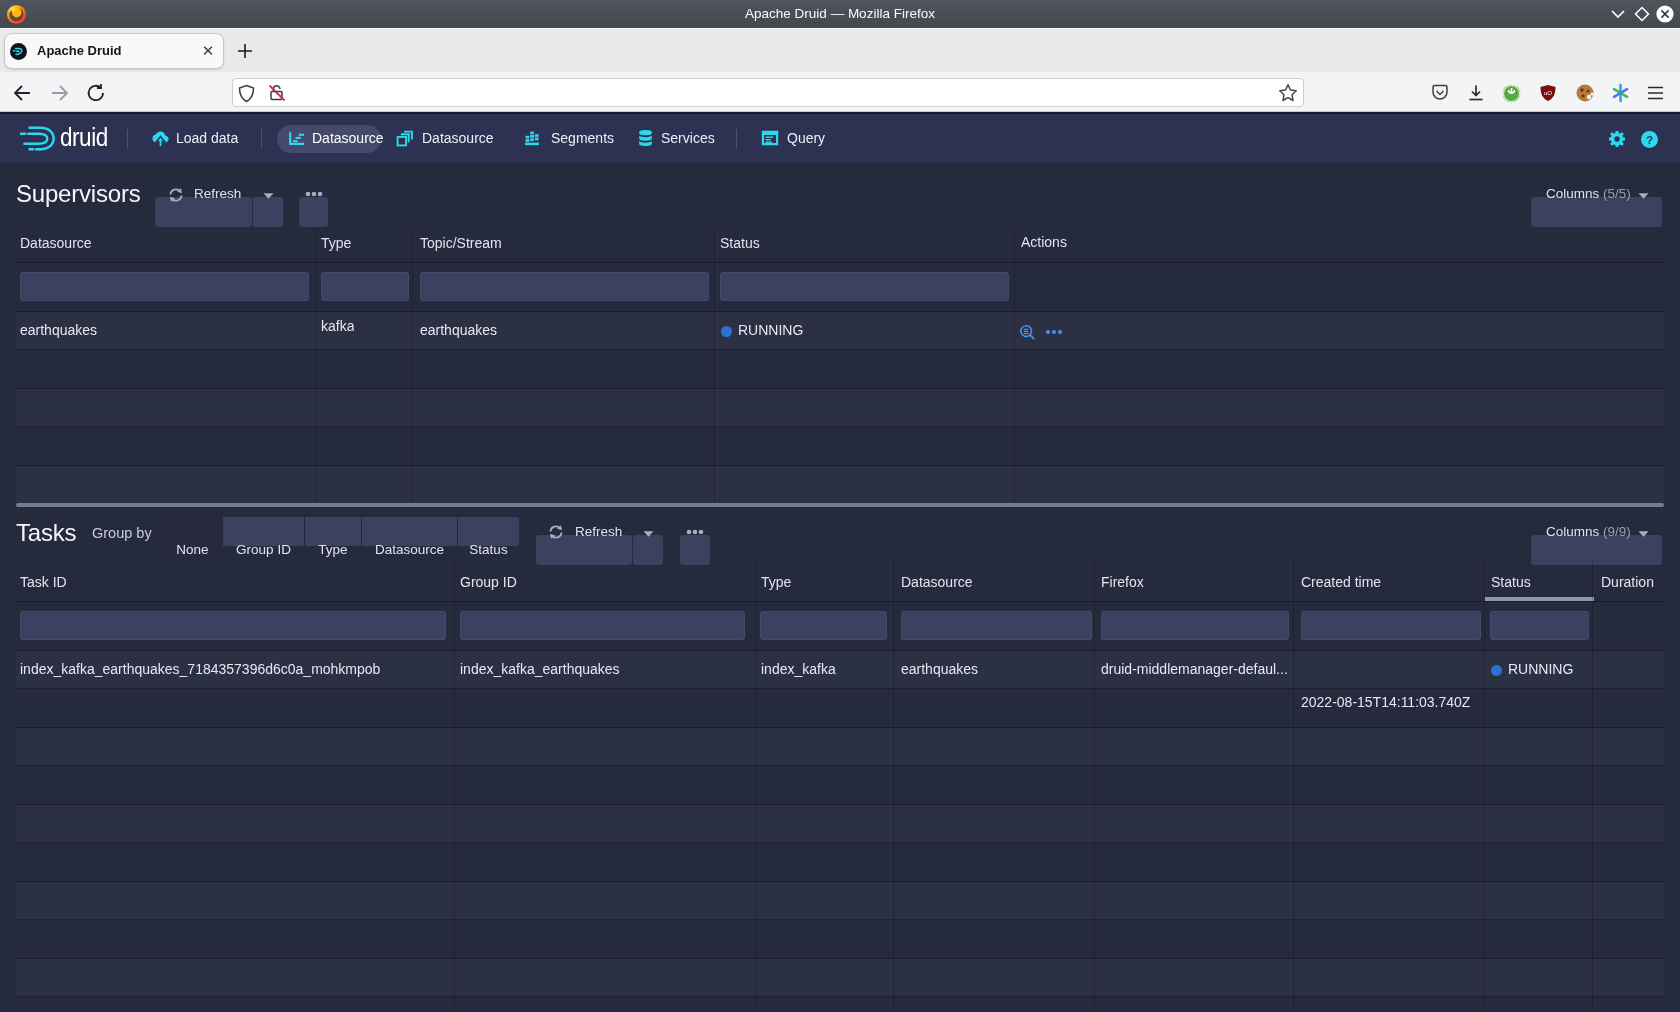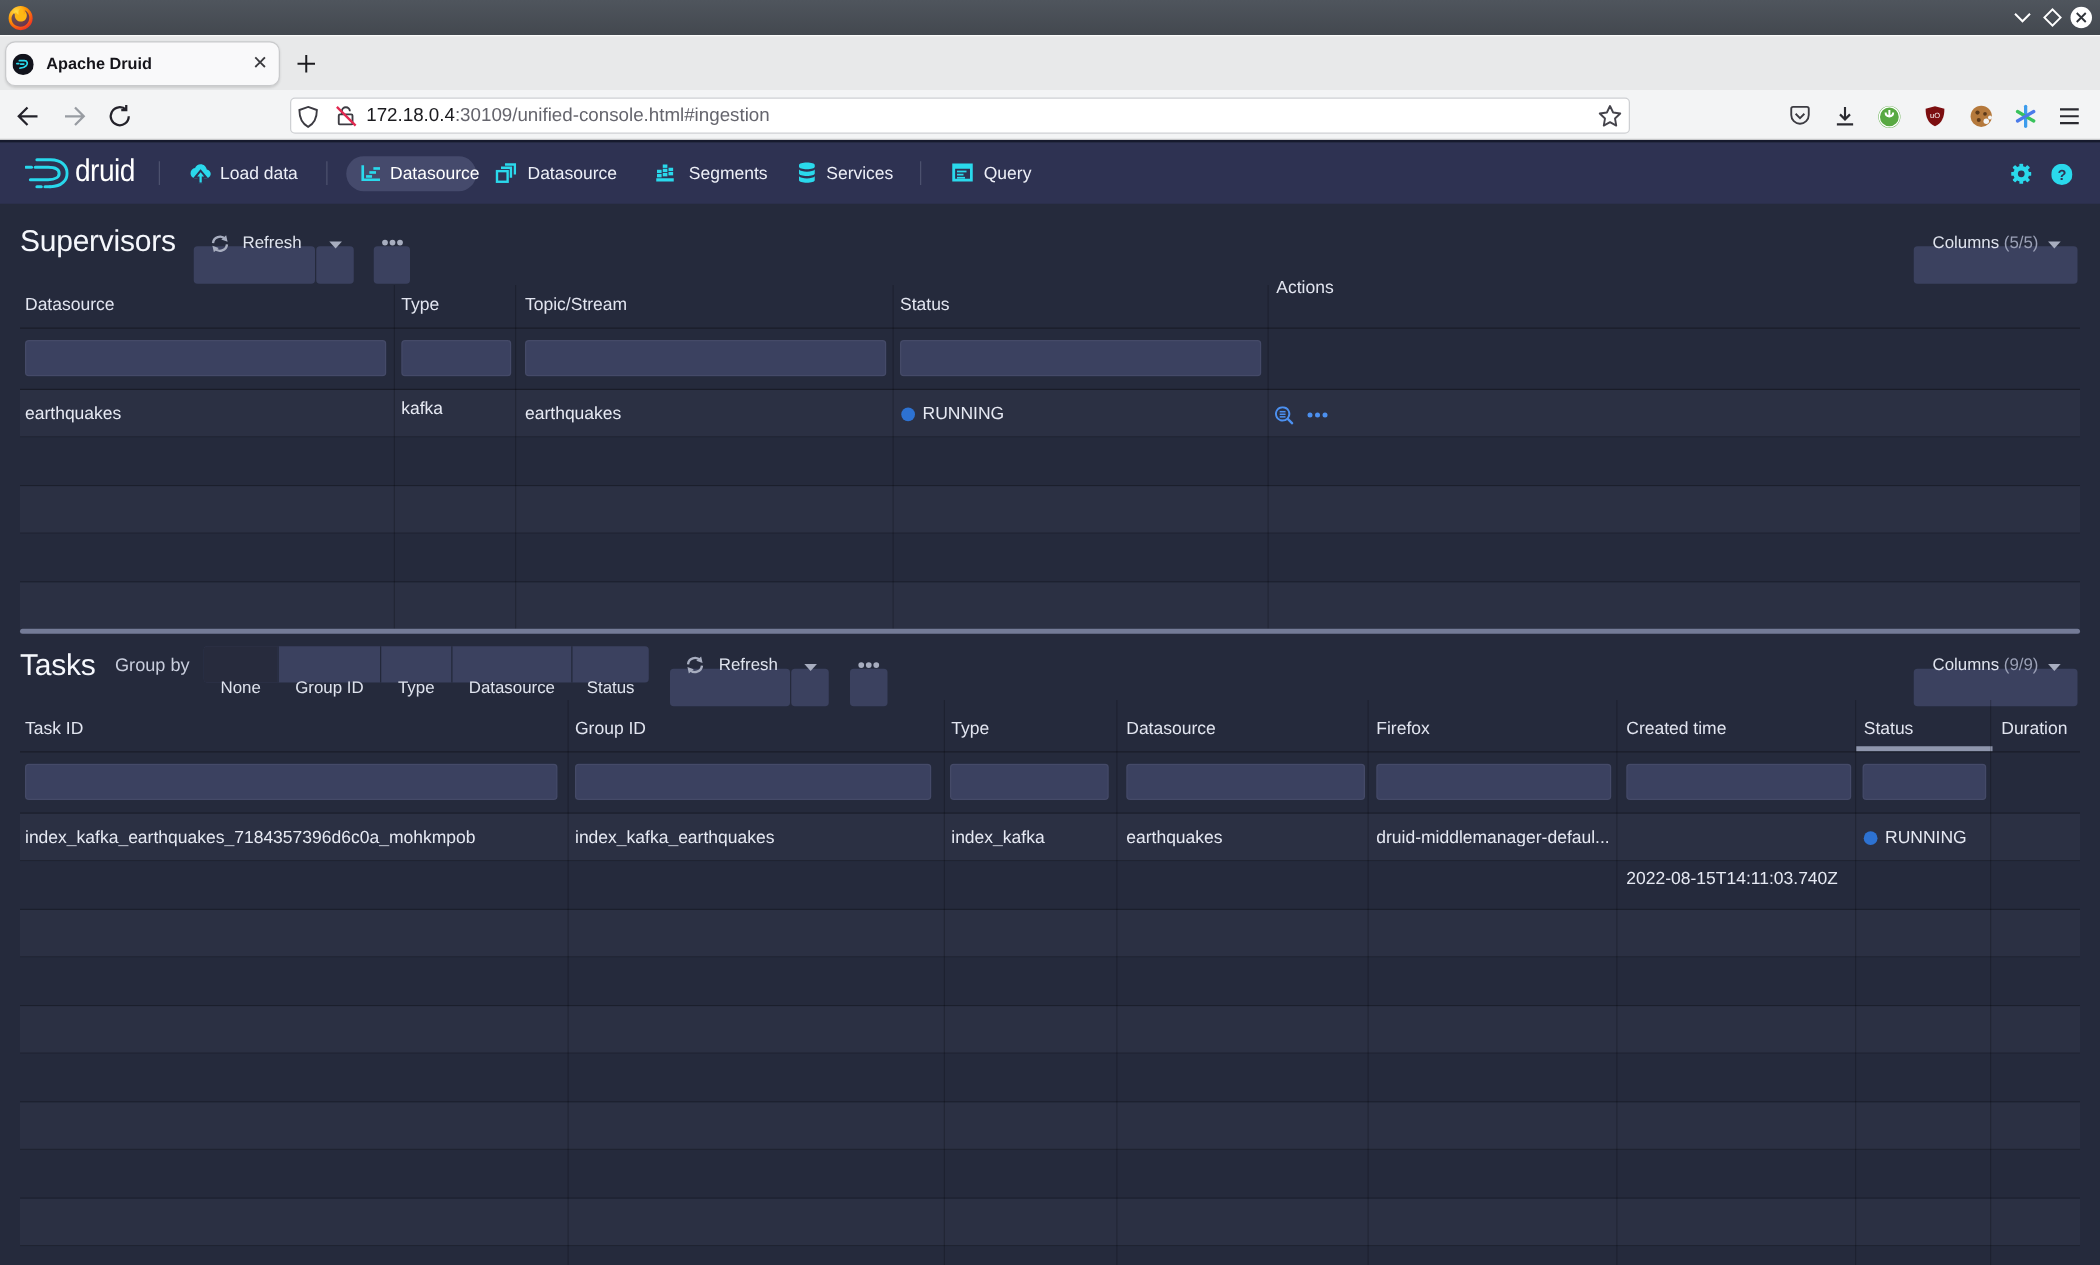--- a/index.html
+++ b/index.html
@@ -44,20 +44,21 @@
 .rowlight { background:#2b3043; }
 .rowdark { background:#252a3c; }
 .rline { border-bottom:1px solid rgba(0,0,0,0.26); }
 .vline { width:1px; background:rgba(0,0,0,0.20); }
 </style>
 </head>
 <body>
 <div id="page">
 
   <div class="abs" id="titlebar"></div>
+  <div class="abs" id="titletext">Apache Druid — Mozilla Firefox</div>
   <svg class="abs" style="left:6px;top:4px" width="21" height="21" viewBox="0 0 21 21">
     <defs>
       <radialGradient id="ffg" cx="0.32" cy="0.25" r="0.95">
         <stop offset="0" stop-color="#ffe14a"></stop>
         <stop offset="0.45" stop-color="#ff9500"></stop>
         <stop offset="0.8" stop-color="#f33b1f"></stop>
         <stop offset="1" stop-color="#c7266b"></stop>
       </radialGradient>
     </defs>
     <circle cx="10.5" cy="10.5" r="9.6" fill="url(#ffg)"></circle>
@@ -105,21 +106,20 @@
   </svg>
   <div class="abs" id="urlbox"></div>
   <svg class="abs" style="left:238px;top:84px" width="17" height="19" viewBox="0 0 17 19">
     <path d="M8.5 1.5 L15.5 4 C15.5 10 14 14.5 8.5 17.5 C3 14.5 1.5 10 1.5 4 Z" fill="none" stroke="#3c3b42" stroke-width="1.5"></path>
   </svg>
   <svg class="abs" style="left:267px;top:83px" width="20" height="20" viewBox="0 0 20 20">
     <rect x="4" y="8.5" width="11" height="8" rx="1" fill="none" stroke="#3c3b42" stroke-width="1.5"></rect>
     <path d="M6.5 8.5 V6 a3.2 3.2 0 0 1 6.4 0" fill="none" stroke="#3c3b42" stroke-width="1.5"></path>
     <path d="M2.5 2.5 L17.5 17.5" stroke="#e22850" stroke-width="1.8"></path>
   </svg>
-  <div class="abs" id="urltext">172.18.0.4<span class="gray">:30109/unified-console.html#ingestion</span></div>
   <svg class="abs" style="left:1278px;top:83px" width="20" height="20" viewBox="0 0 20 20">
     <path d="M10 1.8 L12.5 7 L18.2 7.8 L14 11.8 L15 17.5 L10 14.7 L5 17.5 L6 11.8 L1.8 7.8 L7.5 7 Z" fill="none" stroke="#45444c" stroke-width="1.5" stroke-linejoin="round"></path>
   </svg>
 
   <svg class="abs" style="left:1431px;top:84px" width="18" height="18" viewBox="0 0 18 18">
     <path d="M2 3 a1.5 1.5 0 0 1 1.5 -1.5 h11 A1.5 1.5 0 0 1 16 3 v5 a7 7 0 0 1 -14 0 Z" fill="none" stroke="#3c3b42" stroke-width="1.5"></path>
     <path d="M5.5 7 L9 10.5 L12.5 7" stroke="#3c3b42" stroke-width="1.5" fill="none"></path>
   </svg>
   <svg class="abs" style="left:1467px;top:84px" width="18" height="18" viewBox="0 0 18 18">
     <path d="M9 1.5 V11 M5 7.5 L9 11.5 L13 7.5" stroke="#2a2a30" stroke-width="1.7" fill="none"></path>
@@ -257,21 +257,21 @@
   <div class="abs btn" style="left:1531px;top:179px;width:131px;height:30px"></div>
   <div class="abs" style="left:1546px;top:179px;height:30px;line-height:30px;font-size:13.5px;color:#dfe3ee">Columns <span style="color:#9aa0b6">(5/5)</span></div>
   <svg class="abs" style="left:1638px;top:192px" width="11" height="8" viewBox="0 0 12 7" fill="#a7adbf">
     <path d="M0.5 0.5 H11.5 L6 6.5 Z"></path>
   </svg>
 
   <div class="abs thead" style="left:20px;top:235px">Datasource</div>
   <div class="abs thead" style="left:321px;top:235px">Type</div>
   <div class="abs thead" style="left:420px;top:235px">Topic/Stream</div>
   <div class="abs thead" style="left:720px;top:235px">Status</div>
-  <div class="abs thead" style="left:1021px;top:221px">Actions</div>
+  <div class="abs thead" style="left:1021px;top:234px">Actions</div>
   <div class="abs" style="left:16px;top:262px;width:1648px;height:1px;background:rgba(0,0,0,0.32)"></div>
 
   <div class="abs finput" style="left:20px;top:272px;width:289px"></div>
   <div class="abs finput" style="left:321px;top:272px;width:88px"></div>
   <div class="abs finput" style="left:420px;top:272px;width:289px"></div>
   <div class="abs finput" style="left:720px;top:272px;width:289px"></div>
   <div class="abs" style="left:16px;top:311px;width:1648px;height:1px;background:rgba(0,0,0,0.32)"></div>
 
   <div class="abs rowlight rline" style="left:16px;top:312px;width:1648px;height:38px"></div>
   <div class="abs rowdark rline" style="left:16px;top:350px;width:1648px;height:39px"></div>

